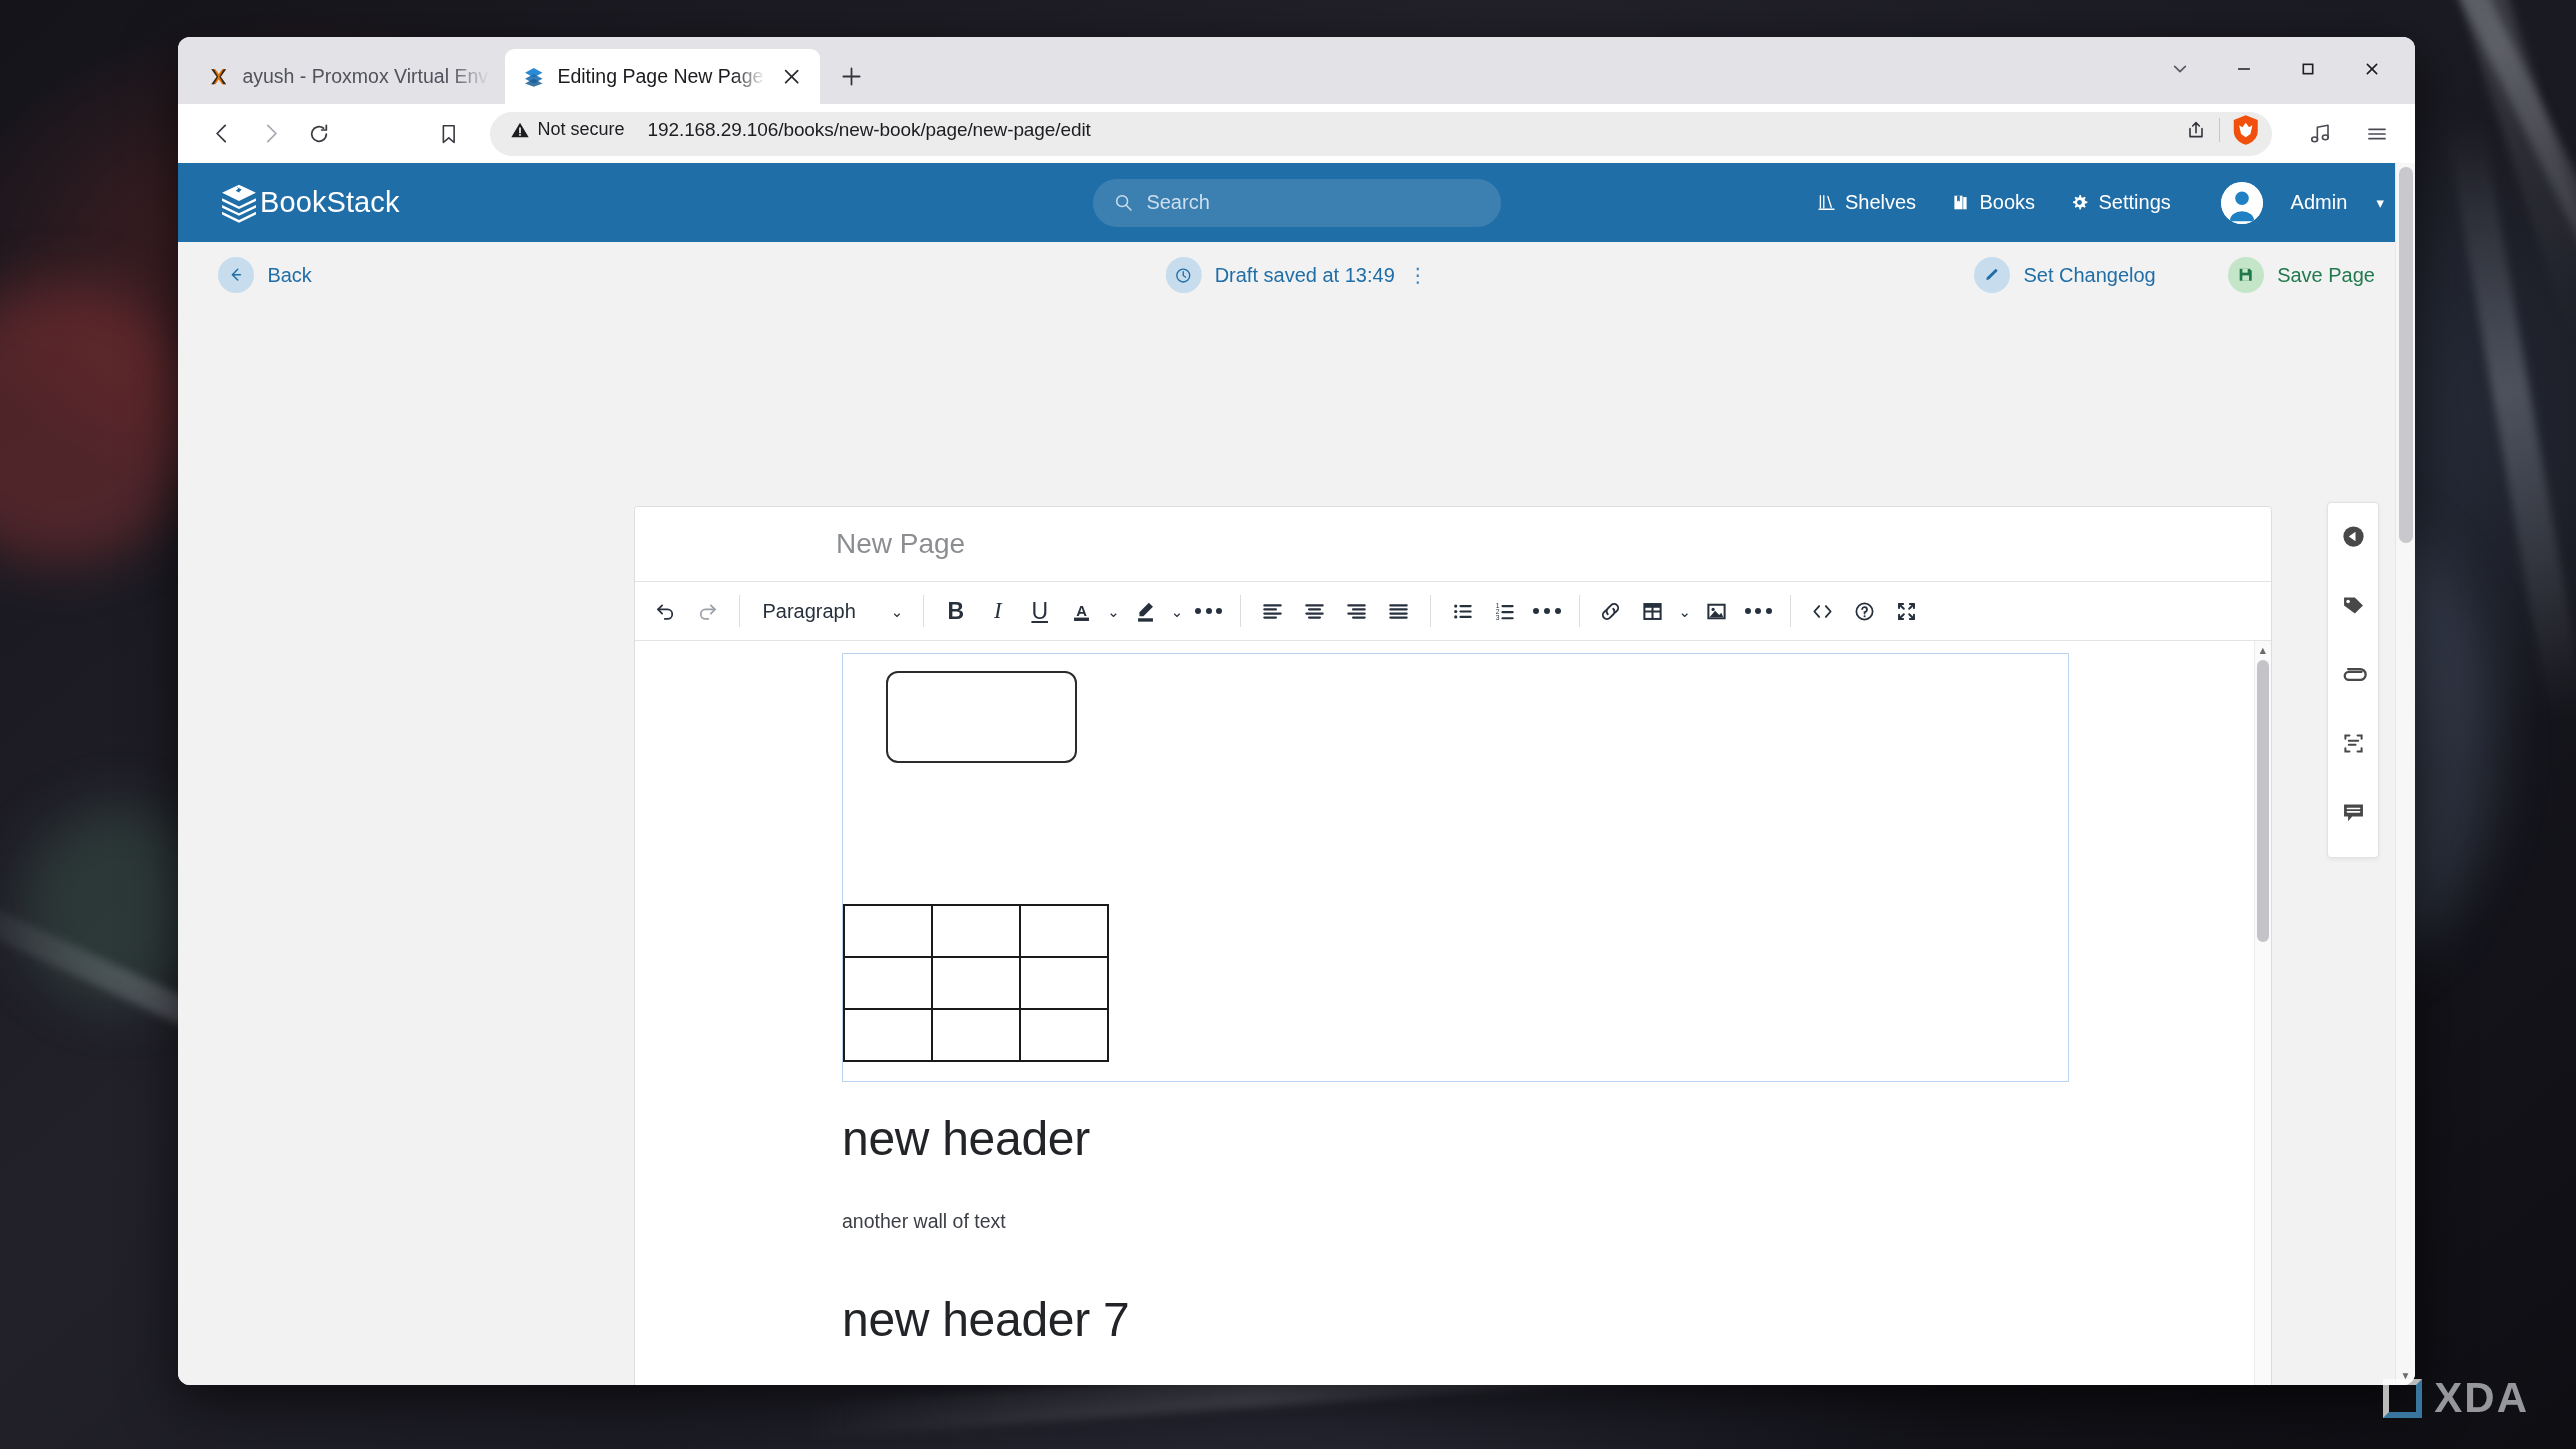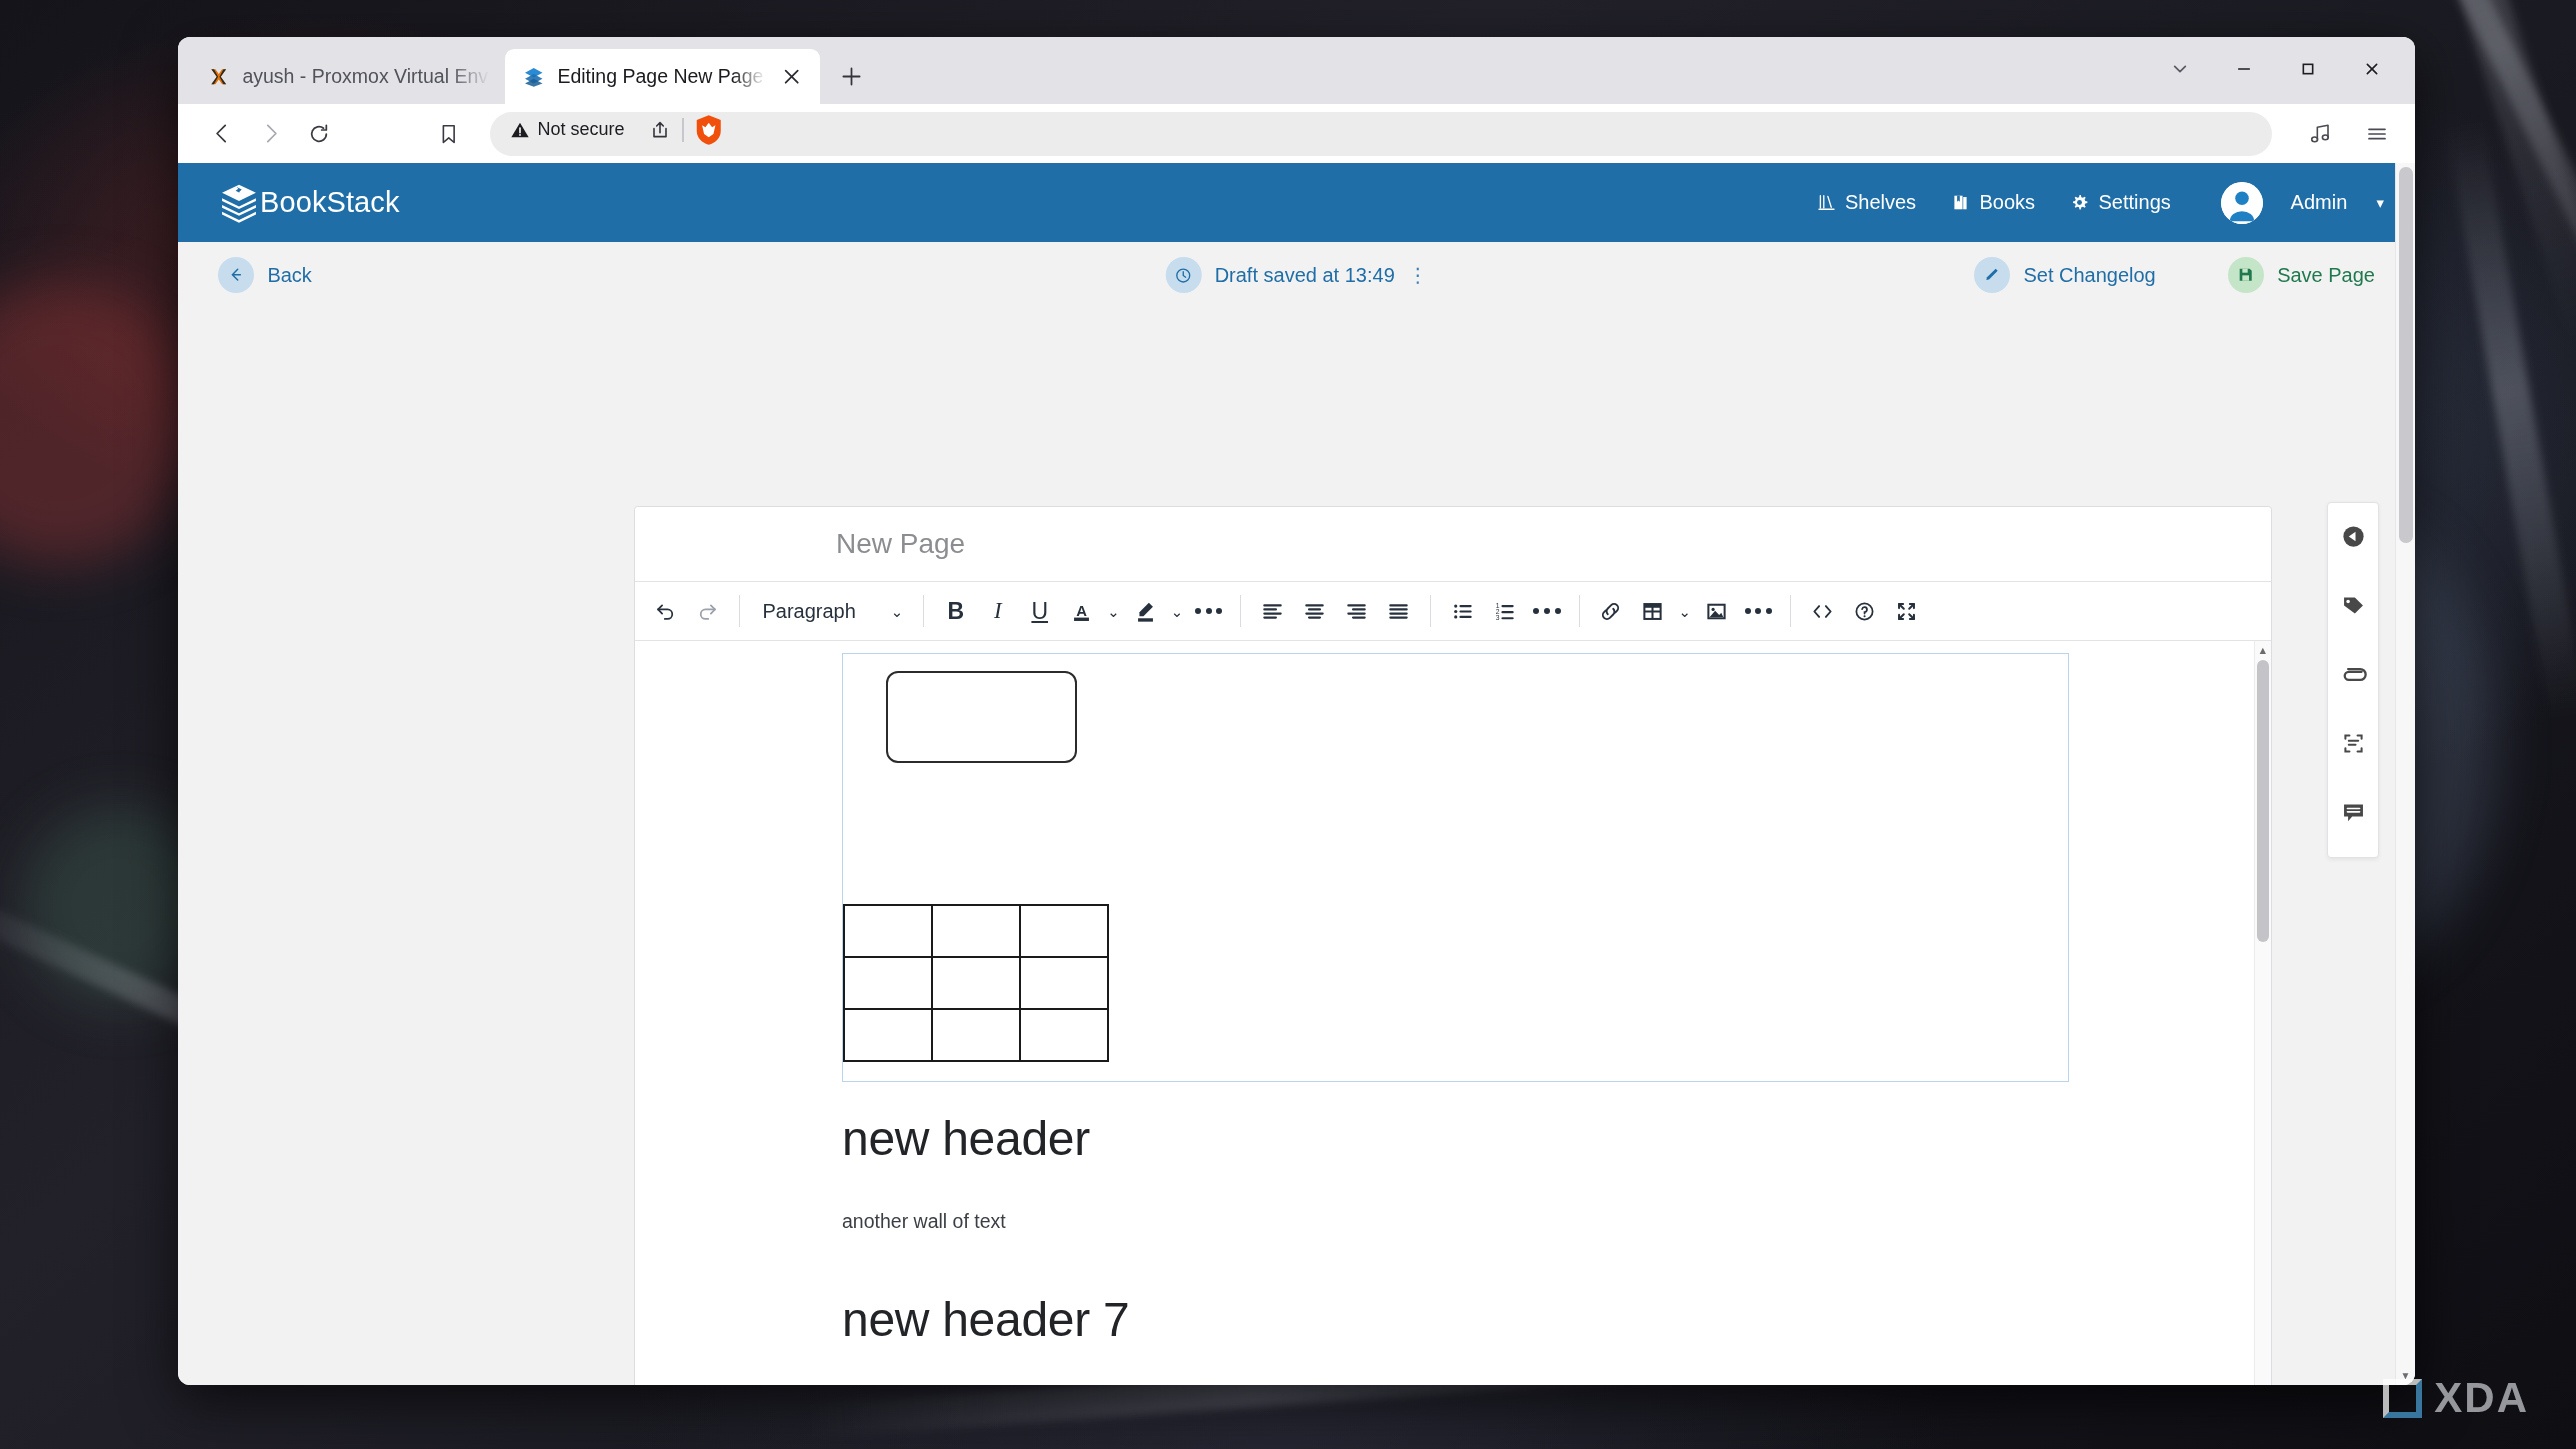--- a/index.html
+++ b/index.html
@@ -466,20 +466,21 @@
         <span class="notsecure">
           <span>
             <svg width="20" height="20" viewBox="0 0 30 30">
                 <path d="M15 4 L28 26 H2 Z" fill="#1d1d21"></path>
                 <path d="M15 12 V19" stroke="#fff" stroke-width="2.4" stroke-linecap="round"></path>
                 <circle cx="15" cy="22.4" r="1.4" fill="#fff"></circle>
               </svg>
           </span>
           <span>Not secure</span>
         </span>
+        <span class="urltext">192.168.29.106/books/new-book/page/new-page/edit</span>
         <span class="url-actions">
           <span>
             <svg width="24" height="24" viewBox="0 0 36 36">
               <path d="M9 16 V28 H27 V16" stroke="#34343c" stroke-width="2.4" fill="none" stroke-linecap="round" stroke-linejoin="round"></path>
               <path d="M18 22 V7 M13 12 L18 7 L23 12" stroke="#34343c" stroke-width="2.4" fill="none" stroke-linecap="round" stroke-linejoin="round"></path>
             </svg>
           </span>
           <span class="vdiv"></span>
           <span class="brave-shield">
             <svg width="29.5" height="32" viewBox="0 0 44 48">
@@ -515,20 +516,29 @@
               <path d="M31 4 L56 16 L31 28 L6 16 Z" fill="#ffffff"></path>
               <path d="M27 7 L35 11 L31 15 L34 17 L26 13 L30 10 Z" fill="#206ea7"></path>
               <path d="M6 24 L31 36 L56 24 L56 28 L31 40 L6 28 Z" fill="#ffffff"></path>
               <path d="M6 34 L31 46 L56 34 L56 38 L31 50 L6 38 Z" fill="#ffffff"></path>
               <path d="M6 44 L31 56 L56 44 L56 48 L31 60 L6 48 Z" fill="#ffffff"></path>
             </svg>
           </span>
           <span class="bs-brand-text">BookStack</span>
         </div>
 
+        <div class="bs-search">
+          <span>
+            <svg width="19" height="19" viewBox="0 0 28 28">
+                <circle cx="12" cy="12" r="8" stroke="#cfdeec" stroke-width="2.2" fill="none"></circle>
+                <path d="M18 18 L25 25" stroke="#cfdeec" stroke-width="2.2" stroke-linecap="round"></path>
+              </svg>
+          </span>
+          <input placeholder="Search" style="">
+        </div>
 
         <div class="bs-nav">
           <div class="bs-nav-item">
             <span>
               <svg width="19" height="19" viewBox="0 0 28 28">
                   <path d="M5 4 V22 M10 4 V22 M16 5 L21 21" stroke="#fff" stroke-width="2" stroke-linecap="round"></path>
                   <path d="M3 24 H25" stroke="#fff" stroke-width="2" stroke-linecap="round"></path>
                 </svg>
             </span>
             <span>Shelves</span>

